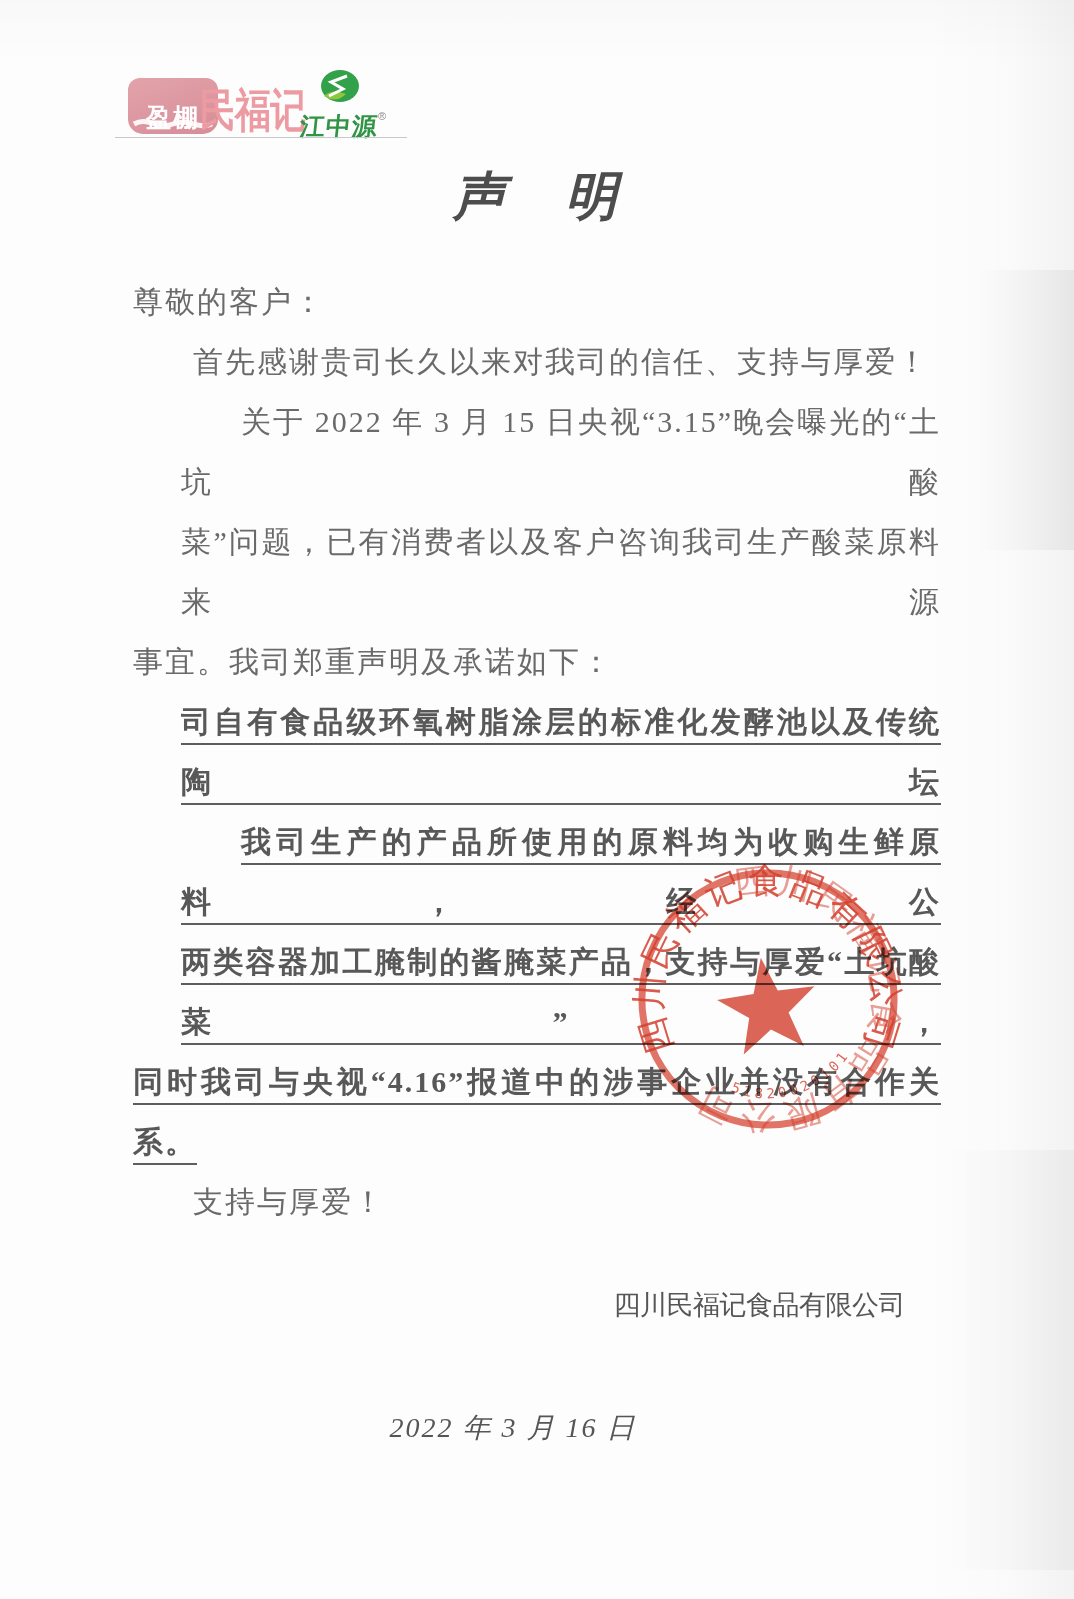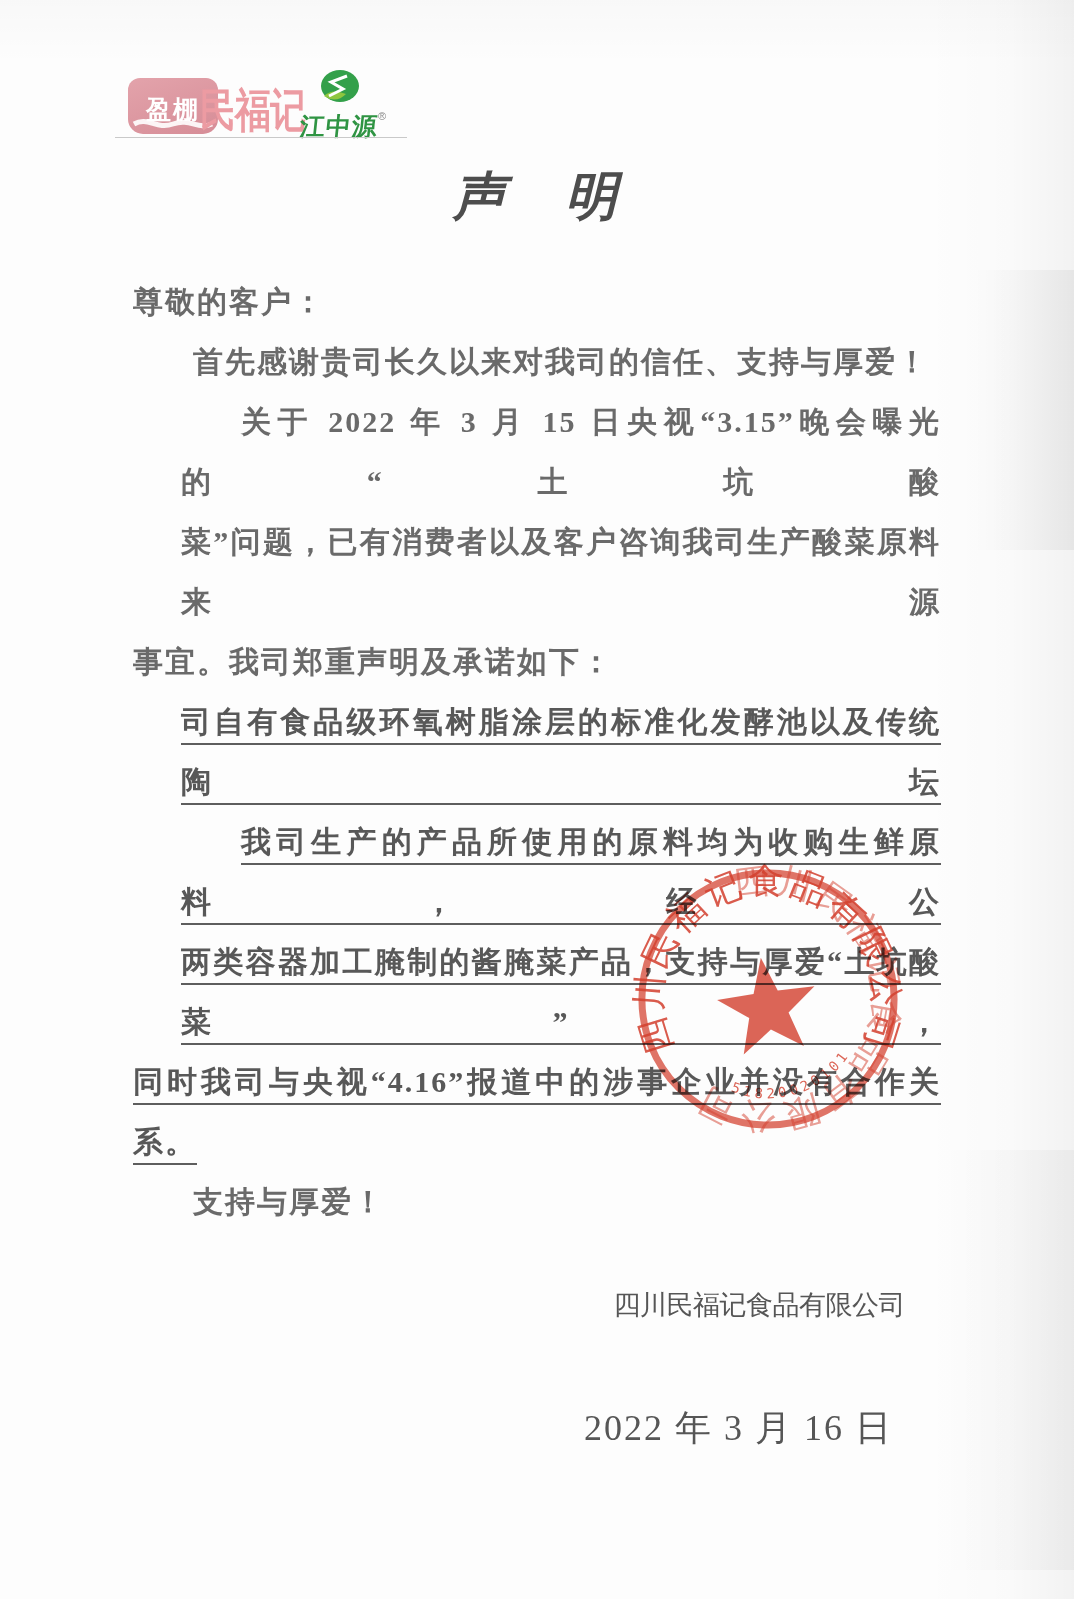--- a/index.html
+++ b/index.html
@@ -17,21 +17,21 @@
   .shade-a { position:absolute; right:0; top:270px; width:100px; height:280px;
     background:linear-gradient(to left, rgba(0,0,0,0.05), rgba(0,0,0,0)); }
   .shade-b { position:absolute; right:0; top:1150px; width:130px; height:420px;
     background:linear-gradient(to left, rgba(0,0,0,0.035), rgba(0,0,0,0)); }
 
   
   .logo-badge {
     position:absolute; left:128px; top:78px; width:90px; height:56px;
     background:linear-gradient(160deg,#e3a3ab,#d68d97);
     border-radius:12px 12px 15px 15px;
-    display:flex; justify-content:center; align-items:center;
+    display:flex; justify-content:center; align-items:flex-end;
   }
   .logo-badge-text { margin-top:6px; color:#fff; font-weight:bold; font-size:25px;
     letter-spacing:2px; font-family:"Liberation Sans",sans-serif; }
   .logo-badge svg { position:absolute; left:0; bottom:2px; }
   .logo-brand {
     position:absolute; left:200px; top:80px;
     font-family:"Liberation Sans",sans-serif;
     font-size:46px; font-weight:bold; color:#ec9ba2; letter-spacing:-1px;
     transform:scaleX(0.78); transform-origin:left top; white-space:nowrap;
   }
@@ -51,37 +51,37 @@
     text-align:center; font-size:52px; font-weight:bold; color:#4d4d4d;
     letter-spacing:4px;
     font-style:italic;
   }
 
   
   .doc-body {
     position:absolute; left:133px; top:272px; width:808px;
     font-size:30px; line-height:60px; letter-spacing:2px; color:#6a6a6a;
   }
-  .line { text-align:justify;font-weight:bold; }
+  .line { text-align:justify; }
   .jlast { text-align-last:justify;margin-left:48px; }
   .indent { text-indent:2em; }
   .ul {
     color:#585858; font-weight:600;
     text-decoration:underline; text-underline-offset:11px;
     text-decoration-thickness:2px; text-decoration-color:#5e5e5e;
   }
 
   
   .sig-company {
     margin-top:43px; text-align:right; padding-right:36px;
     font-size:27px; letter-spacing:-0.5px; color:#565656;
   }
   .sig-date {
-    margin-top:63px; text-align:right; padding-right:48px;
-    font-size:36px; color:#565656;
+    margin-top:63px; text-align:center; padding-right:48px;
+    font-size:28px; color:#565656;font-style:italic;
   }
 
   
   .seal { position:absolute; left:629px; top:860px; width:278px; height:278px;
     mix-blend-mode:multiply; }
 </style>
 </head>
 <body>
 
 <div class="page">

